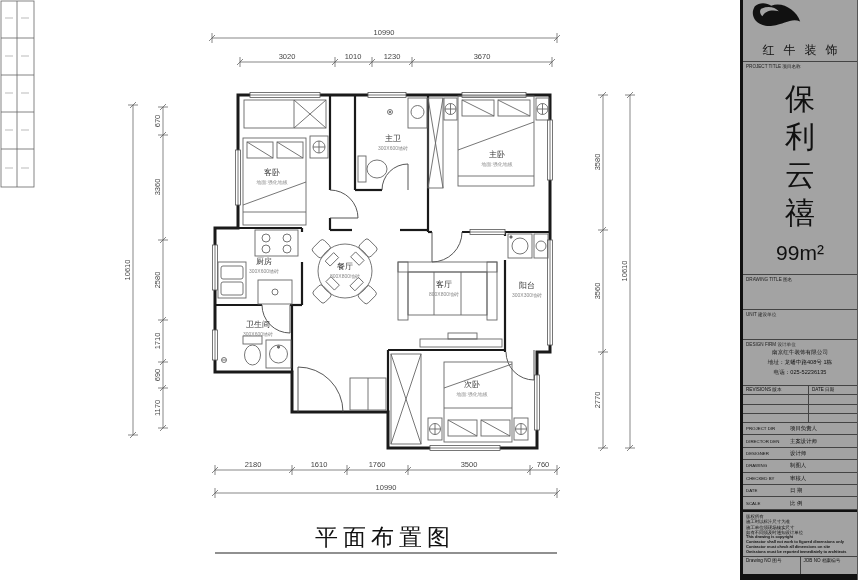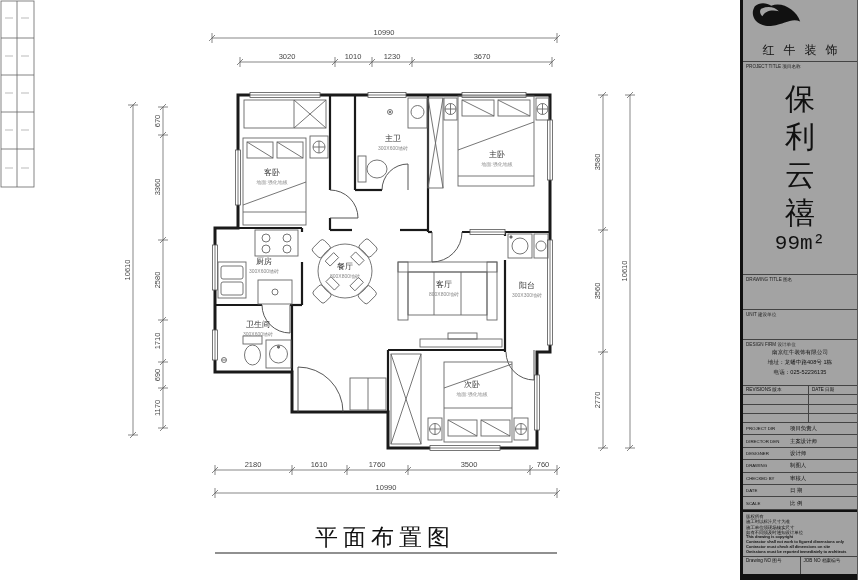--- a/index.html
+++ b/index.html
@@ -16,21 +16,21 @@
   .tblock{position:absolute;left:740px;top:0;width:118px;height:580px;background:#a3a3a3;
           border-left:3px solid #111;border-right:1px solid #555;box-sizing:border-box;
           display:flex;flex-direction:column;font-size:5px;}
   .tb-sec{border-bottom:1px solid #444;box-sizing:border-box;padding:1px 3px;}
   .tb-logo{height:62px;display:flex;flex-direction:column;align-items:center;justify-content:flex-end;padding-bottom:2px;}
   .brand{font-size:12px;letter-spacing:9px;text-indent:9px;white-space:nowrap;font-family:"Liberation Serif",serif;}
   .tb-lbl{font-size:4.6px;color:#222;}
   .tb-projlabel{height:12px;border-bottom:none;}
   .tb-name{height:200px;display:flex;flex-direction:column;align-items:center;justify-content:flex-start;border-bottom:none;padding-top:6px;}
   .bigchar{font-size:30px;line-height:38px;font-family:"Liberation Serif",serif;}
-  .area{font-size:21px;margin-top:0;font-family:Liberation Mono, monospace;}
+  .area{font-size:21px;margin-top:9px;font-family:Liberation Sans, sans-serif;}
   .tb-drawingtitle{height:36px;border-top:1px solid #444;}
   .tb-unit{height:30px;}
   .tb-firm{height:46px;}
   .firmline{font-size:5.6px;text-align:center;margin-top:2px;white-space:nowrap;}
   .rev-table{height:36px;display:flex;flex-direction:column;border-bottom:1px solid #444;}
   .rev-row{flex:1;display:flex;border-bottom:1px solid #444;}
   .rev-row:last-child{border-bottom:none;}
   .rev-cell{flex:1.4;padding:1px 3px;box-sizing:border-box;font-size:4.6px;}
   .rev-cell.date{flex:1;border-left:1px solid #444;}
   .p-row{height:12.4px;border-bottom:1px solid #444;display:flex;align-items:center;padding:0 3px;box-sizing:border-box;}

